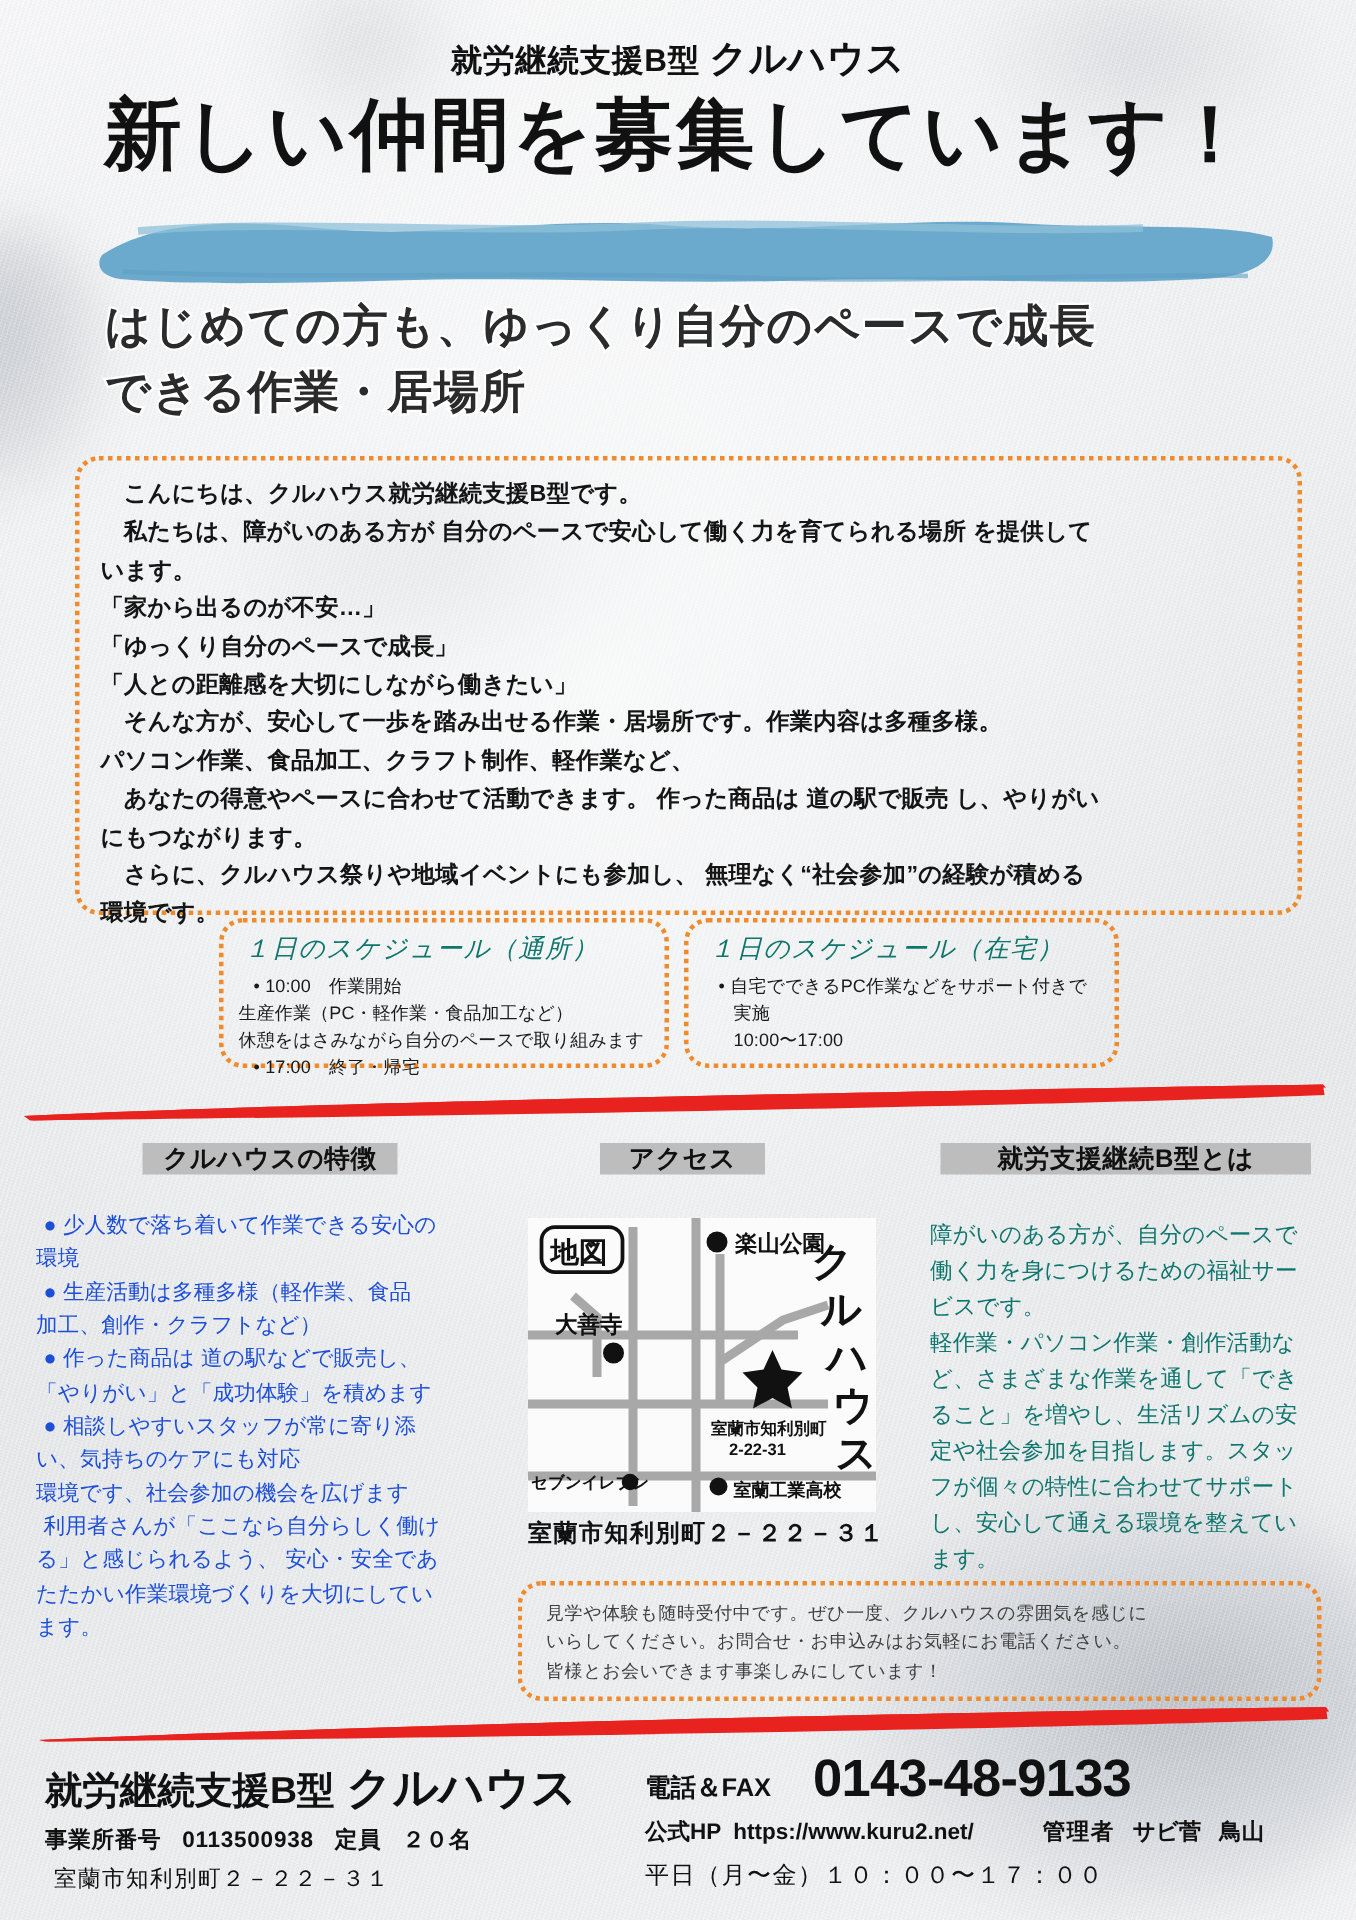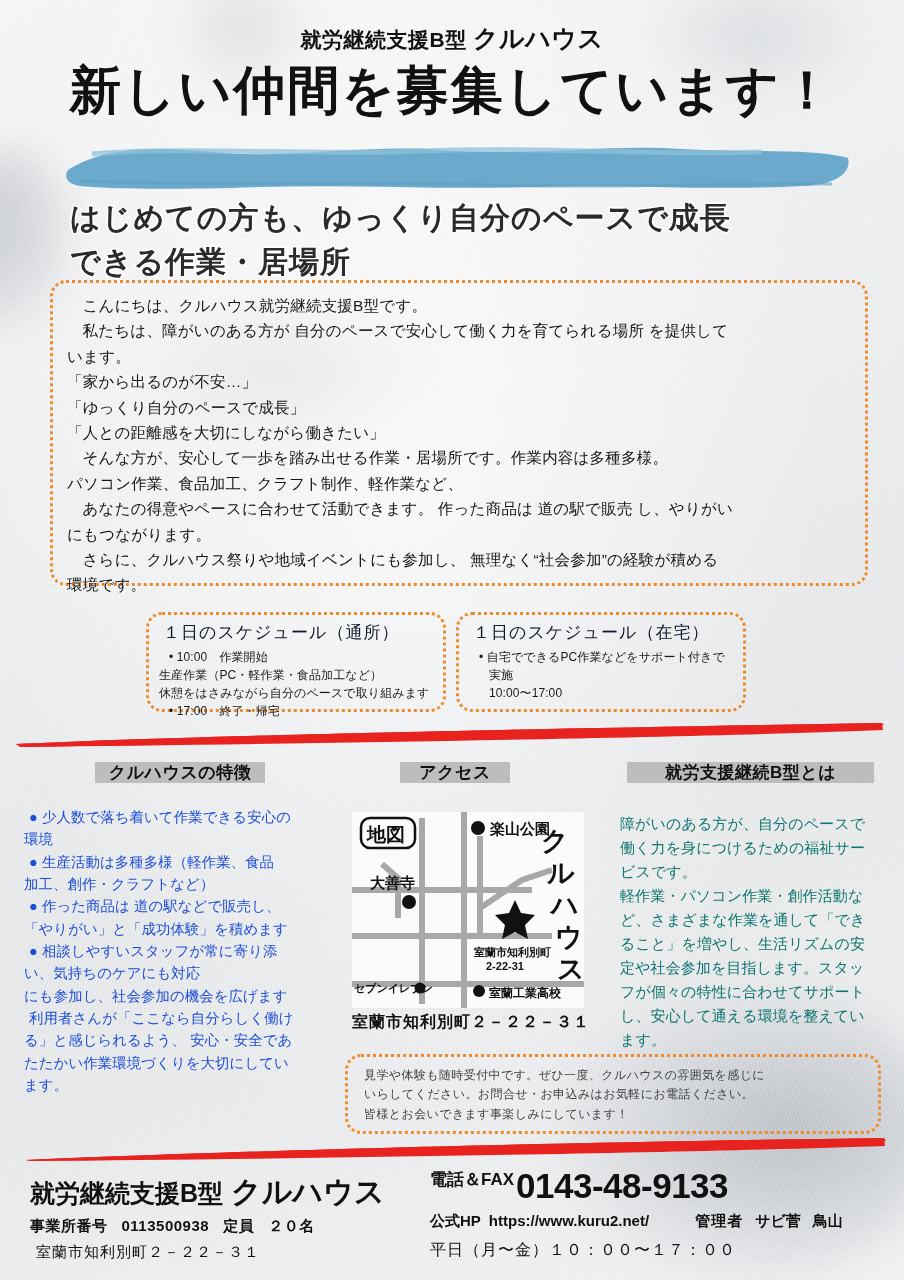--- a/index.html
+++ b/index.html
@@ -39,28 +39,28 @@
   .brush{position:absolute;left:62px;top:140px;width:790px;height:52px;z-index:-1;}
 
   
   .subhead{position:absolute;left:70px;top:196px;width:800px;
     font-size:30px;font-weight:bold;line-height:1.45;letter-spacing:1px;
     color:#2b2b2b;
     -webkit-text-stroke:3px #ffffff;paint-order:stroke fill;}
 
   
   .dotbox{position:absolute;border:3px dotted #ef8b2c;border-radius:16px;box-sizing:border-box;}
-  .intro{left:50px;top:280px;width:818px;height:306px;padding:10px 14px 0 14px;}
+  .intro{left:50px;top:304px;width:818px;height:306px;padding:10px 14px 0 14px;font-weight:bold;}
   .intro p{margin:0;font-size:15.5px;line-height:1.64;letter-spacing:.2px;color:#151515;}
   .intro p.ind{text-indent:1em;}
 
   .sched{top:612px;height:100px;padding:4px 10px 0 10px;}
   .sched1{left:146px;width:300px;}
   .sched2{left:456px;width:290px;}
-  .sched .sh{font-size:17px;color:#0f172a;letter-spacing:1px;margin:2px 0 4px 4px;}
+  .sched .sh{font-size:17px;color:#0f766e;letter-spacing:1px;margin:2px 0 4px 4px;font-style:italic;}
   .sched ul{margin:0;padding:0;list-style:none;}
   .sched li{font-size:12px;line-height:1.5;letter-spacing:.1px;color:#1a1a1a;}
   .sched li.bul:before{content:"• ";}
   .sched li.bul{padding-left:10px;}
   .sched li.pl{padding-left:20px;}
 
   
   .swoosh{position:absolute;}
   .swoosh1{left:14px;top:722px;width:872px;height:26px;}
   .swoosh2{left:22px;top:1136px;width:866px;height:26px;}
@@ -93,21 +93,21 @@
   .note{left:345px;top:1054px;width:536px;height:80px;padding:9px 14px 0 16px;}
   .note p{margin:0;font-size:12px;line-height:1.62;letter-spacing:.4px;color:#404040;}
 
   
   .f-left{position:absolute;left:30px;top:1172px;width:400px;}
   .f-title{font-size:25px;font-weight:bold;letter-spacing:0;white-space:nowrap;}
   .f-title .kn{font-size:30px;margin-left:8px;}
   .f-l2{font-size:15px;font-weight:bold;margin-top:4px;letter-spacing:.5px;}
   .f-l3{font-size:15px;margin-top:7px;letter-spacing:1px;padding-left:6px;}
   .f-right{position:absolute;left:430px;top:1168px;width:470px;}
-  .f-r1{display:flex;align-items:flex-start;gap:2px;}
+  .f-r1{display:flex;align-items:flex-end;gap:28px;}
   .f-r1 .lbl{font-size:17px;font-weight:bold;}
   .f-r1 .tel{font-size:35px;font-weight:bold;letter-spacing:-0.5px;line-height:1;}
   .f-r2{margin-top:9px;font-size:15px;font-weight:bold;display:flex;align-items:baseline;}
   .f-r2 .hp{margin-left:8px;}
   .f-r2 .mgr{margin-left:46px;letter-spacing:1px;}
   .f-r3{margin-top:9px;font-size:16px;letter-spacing:1px;}
 </style>
 </head>
 <body>
 
@@ -189,21 +189,21 @@
 
   <div class="features">
     <p class="b">● 少人数で落ち着いて作業できる安心の</p>
     <p>環境</p>
     <p class="b">● 生産活動は多種多様（軽作業、食品</p>
     <p>加工、創作・クラフトなど）</p>
     <p class="b">● 作った商品は 道の駅などで販売し、</p>
     <p>「やりがい」と「成功体験」を積めます</p>
     <p class="b">● 相談しやすいスタッフが常に寄り添</p>
     <p>い、気持ちのケアにも対応</p>
-    <p>にも参加し、社会参加の機会を広げます</p>
+    <p>環境です、社会参加の機会を広げます</p>
     <p class="b">利用者さんが「ここなら自分らしく働け</p>
     <p>る」と感じられるよう、 安心・安全であ</p>
     <p>たたかい作業環境づくりを大切にしてい</p>
     <p>ます。</p>
   </div>
 
   <div class="mapwrap">
     <svg viewBox="0 0 232 196" width="232" height="196">
       <rect x="0" y="0" width="232" height="196" fill="#fbfbfb"></rect>
       <g stroke="#a8a8a8" fill="none" stroke-width="6">

